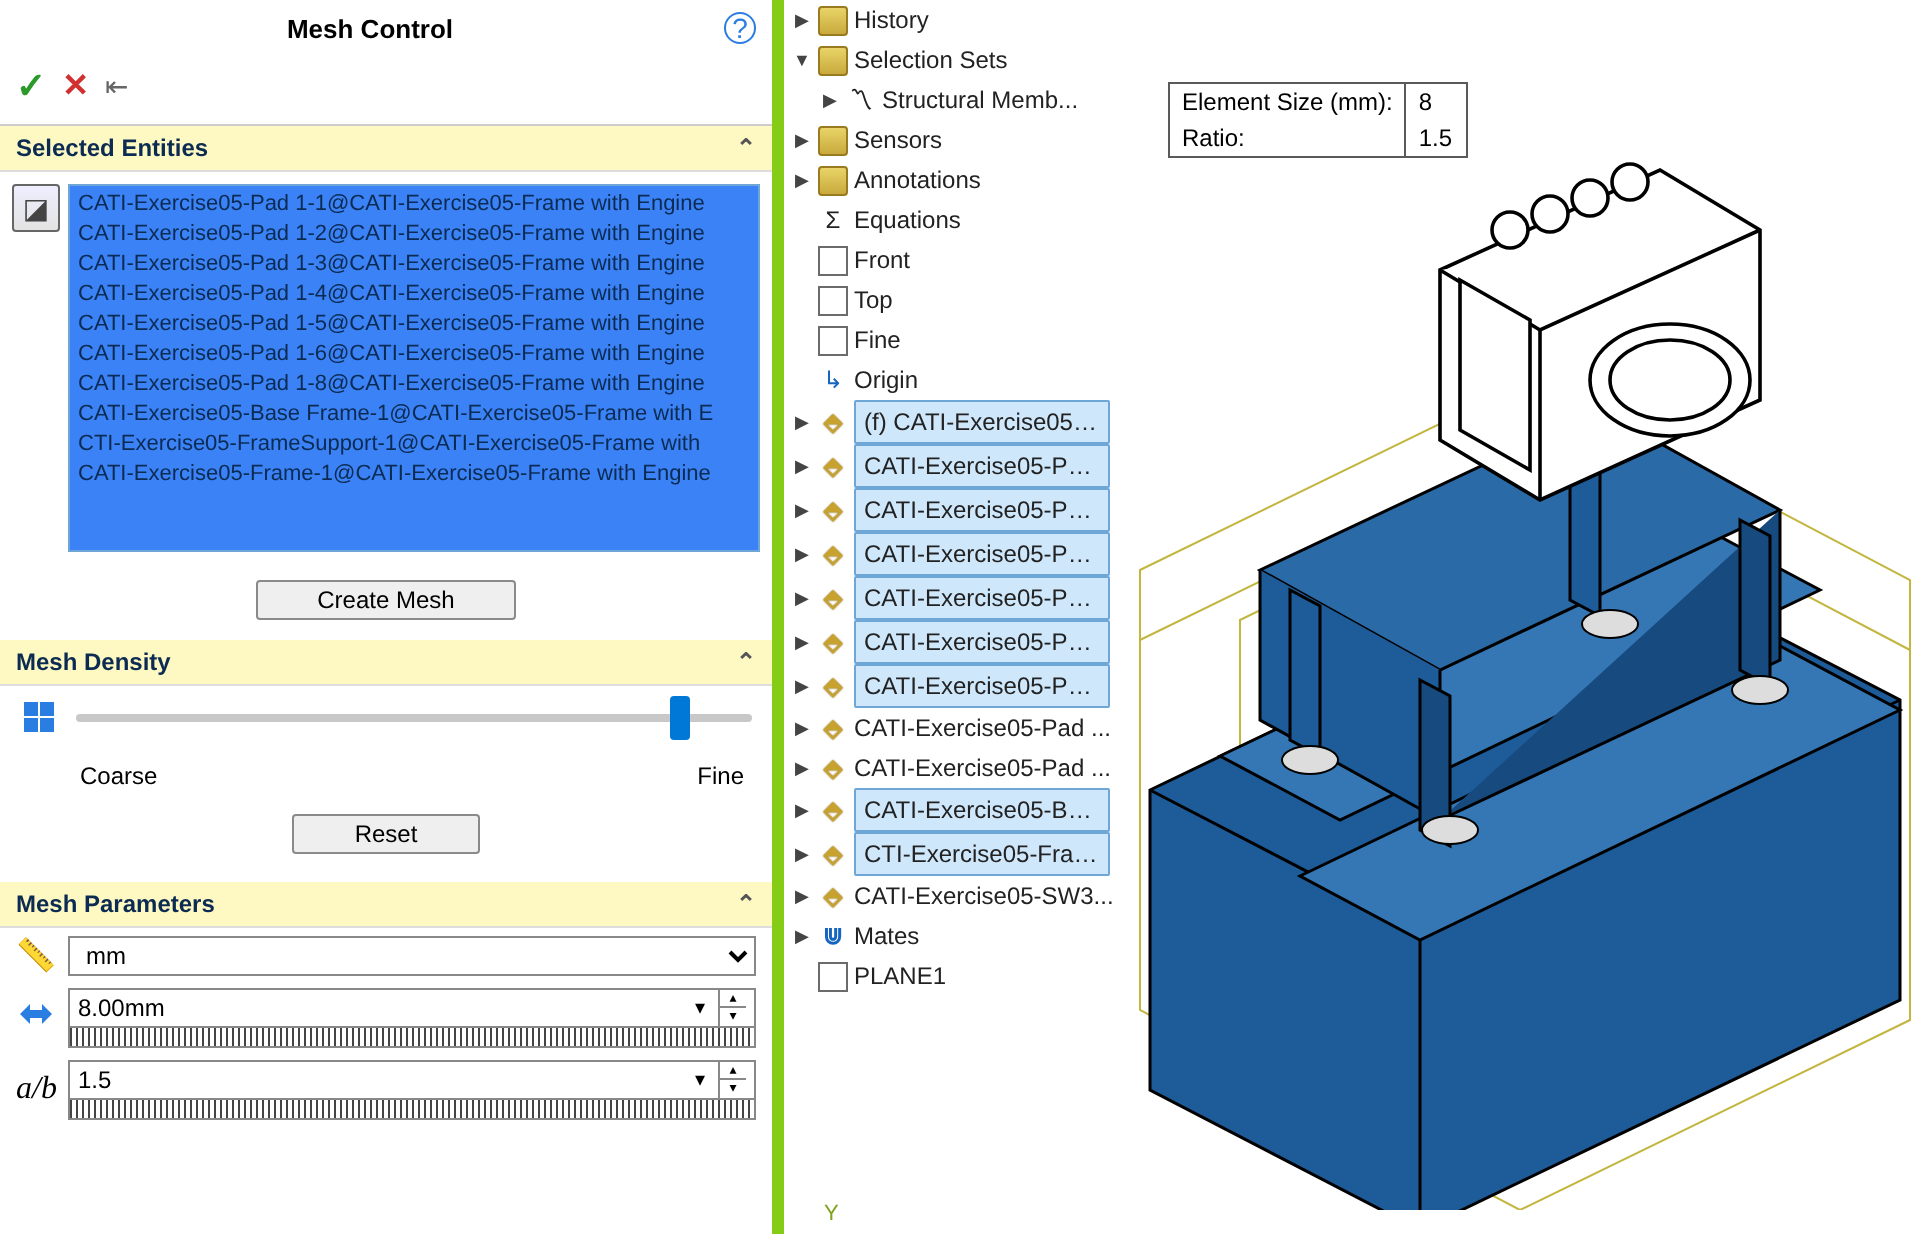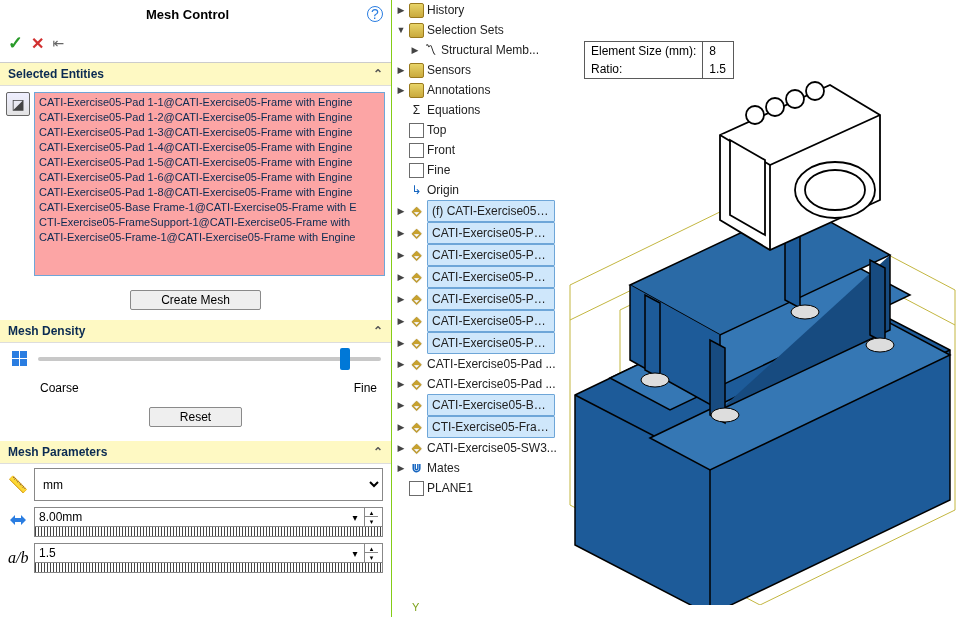--- a/index.html
+++ b/index.html
@@ -1,43 +1,43 @@
 <!DOCTYPE html>
 <html><head>
 <meta charset="utf-8">
 <style>
   * { box-sizing: border-box; margin: 0; padding: 0; font-family: "Segoe UI", Arial, sans-serif; }
   body { width: 960px; height: 617px; background: #fff; overflow: hidden; display: flex; }
-  .panel { width: 392px; height: 617px; border-right: 1px solid #84cc16; display:flex; flex-direction:column; }
+  .panel { width: 392px; height: 617px; border-right: 6px solid #84cc16; display:flex; flex-direction:column; }
   .panel-header { display:flex; align-items:center; height: 28px; padding: 0 8px; }
   .panel-title { flex:1; text-align:center; font-weight:600; font-size:13px; }
   .help { color:#2a7de1; font-size:14px; border:1px solid #2a7de1; border-radius:50%; width:16px; height:16px; display:inline-flex; align-items:center; justify-content:center; }
   .action-row { display:flex; align-items:center; gap:8px; padding: 4px 8px 8px 8px; border-bottom: 1px solid #ccc;}
   .check { color:#2a9b2a; font-size:18px; font-weight:bold; }
   .cross { color:#d13030; font-size:16px; font-weight:bold; }
   .pin { color:#666; font-size:14px; }
   .section-hdr { display:flex; align-items:center; justify-content:space-between; padding: 4px 8px; font-size:12px; font-weight:600; color:#0b2b52; background:#fef9c3; border-bottom:1px solid #ddd; }
   .section-hdr .chev { color:#555; }
   .entities-body { padding: 6px; display:flex; gap:4px; }
   .ent-icon { width:24px; height:24px; border:1px solid #666; background:linear-gradient(#eef,#e3e3e3); border-radius:2px; display:flex; align-items:center; justify-content:center; font-size:14px; color:#444;}
-  .ent-list { flex:1; border:1px solid #6ea6d8; background:#fca5a5; height:184px; overflow:hidden; font-size:11px; color:#0b2b52; padding:2px 4px; }
+  .ent-list { flex:1; border:1px solid #6ea6d8; background:#3b82f6; height:184px; overflow:hidden; font-size:11px; color:#0b2b52; padding:2px 4px; }
   .ent-list .item { white-space:nowrap; overflow:hidden; text-overflow:clip; line-height:15px; }
   .sub-row { display:flex; align-items:center; gap:6px; padding:6px 14px 2px 38px; font-size:12px; }
   .sub-row input[type=checkbox]{ width:13px; height:13px; }
   .btn { display:block; margin:8px auto 10px auto; padding: 2px 30px; font-size:12px; border:1px solid #8a8a8a; background:#efefef; border-radius:2px; }
   .density-body { padding: 6px 10px 4px 10px; }
   .slider-row { display:flex; align-items:center; gap:8px; }
   .dens-icon { width:20px; height:20px; display:inline-flex; align-items:center; justify-content:center; }
   .slider-track { flex:1; height:4px; background:#c8c8c8; border-radius:2px; position:relative; }
   .slider-thumb { width:10px; height:22px; background:#0078d7; border-radius:2px; position:absolute; top:-9px; left:88%; }
   .slider-labels { display:flex; justify-content:space-between; font-size:12px; padding: 12px 4px 4px 30px; }
   .params-body { padding:4px 8px; }
   .param-row { display:flex; align-items:center; gap:6px; margin-bottom:6px; }
   .param-row .picon { width:20px; text-align:center; }
-  .param-row select, .param-row .combo { flex:1; border:1px solid #888; height:33px; font-size:12px; padding:0 4px; background:#fff; }
+  .param-row select, .param-row .combo { flex:1; border:1px solid #888; height:20px; font-size:12px; padding:0 4px; background:#fff; }
   .combo-wrap { flex:1; display:flex; flex-direction:column; }
   .combo { display:flex; align-items:center; }
   .combo-val { flex:1; font-size:12px; }
   .combo .dd { width:18px; text-align:center; font-size:10px; }
   .spin { width:14px; display:flex; flex-direction:column; border-left:1px solid #888;}
   .spin div { height:9px; font-size:7px; text-align:center; line-height:9px; border-bottom:1px solid #888; }
   .ruler { height:10px; background: repeating-linear-gradient(90deg,#444,#444 1px,#fff 1px,#fff 3px); border:1px solid #888; border-top:0; }
   .viewport { flex:1; position:relative; background:#fff; }
   .tree { position:absolute; left:4px; top:0; width:190px; font-size:12px; color:#222; }
   .tree ul { list-style:none; padding-left:14px; }
@@ -211,28 +211,28 @@
           <div class="row">
             <span class="exp"></span>
             <span class="ico">Σ</span>
             <span>Equations</span>
           </div>
         </li>
       <li>
           <div class="row">
             <span class="exp"></span>
             <span class="ico ico-plane"></span>
+            <span>Front</span>
+          </div>
+        </li>
+      <li>
+          <div class="row">
+            <span class="exp"></span>
+            <span class="ico ico-plane"></span>
             <span>Top</span>
-          </div>
-        </li>
-      <li>
-          <div class="row">
-            <span class="exp"></span>
-            <span class="ico ico-plane"></span>
-            <span>Front</span>
           </div>
         </li>
       <li>
           <div class="row">
             <span class="exp"></span>
             <span class="ico ico-plane"></span>
             <span>Fine</span>
           </div>
         </li>
       <li>

